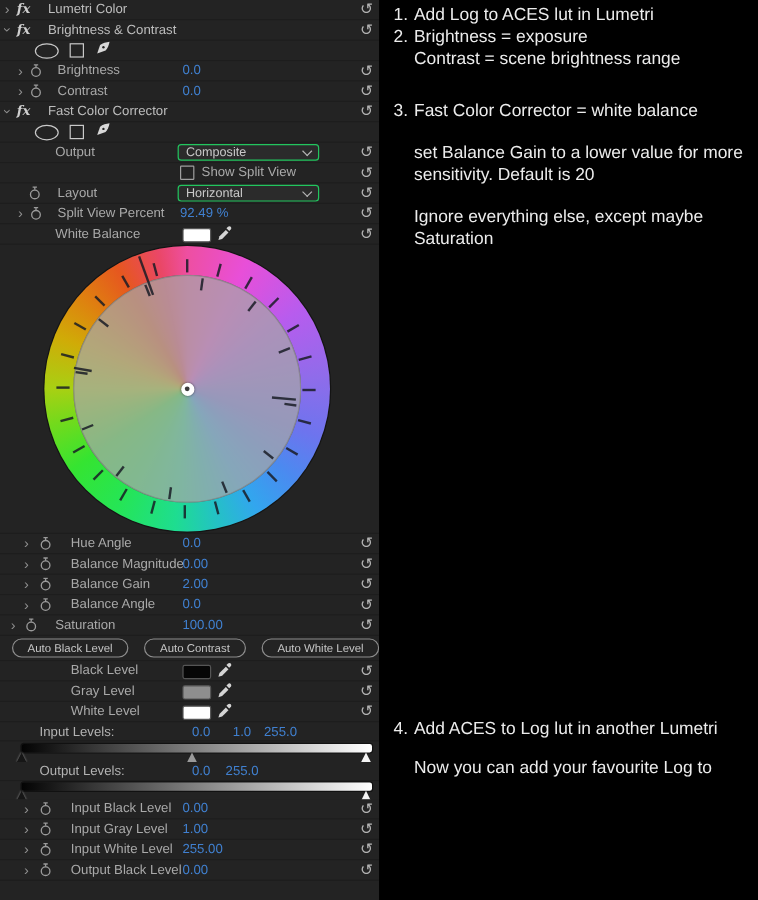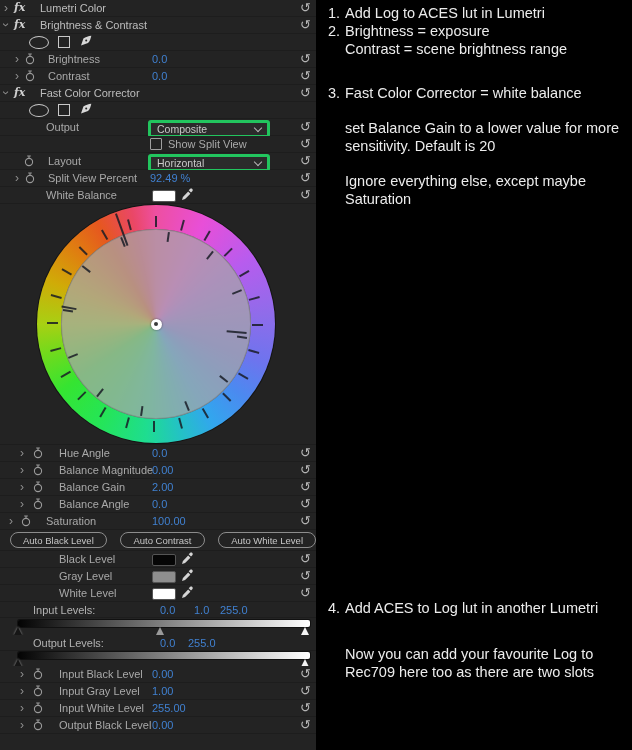--- a/index.html
+++ b/index.html
@@ -23,21 +23,21 @@
   .i-d>.chev{left:20px}.i-d>.watch{left:33px}.i-d>.lbl{left:48px}
   .i-s>.chev{left:9px}.i-s>.watch{left:21px}.i-s>.lbl{left:35px}
   .i-st>.lbl{left:35px}
 
   
   .masks{display:flex;align-items:center;gap:9px;padding-left:29px;}
   .m-ellipse{width:18px;height:11px;border:1.5px solid #c9c9c9;border-radius:50%;}
   .m-square{width:10px;height:10px;border:1.5px solid #c9c9c9;}
 
   
-  .dd{position:absolute;left:148px;top:1px;width:104px;height:12px;background:#2b2b2b;border:3px solid #22c55e;border-radius:3px;display:flex;align-items:center;padding:0 6px;}
+  .dd{position:absolute;left:148px;top:1px;width:104px;height:12px;background:#2b2b2b;border:1px solid #22c55e;border-radius:3px;display:flex;align-items:center;padding:0 6px;}
   .dd-val{font-size:10.5px;color:#c9c9c9;flex:1;line-height:12px;}
   .dd-caret{width:5px;height:5px;border-right:1.5px solid #b5b5b5;border-bottom:1.5px solid #b5b5b5;transform:rotate(45deg);margin-top:-3px;}
 
   
   .cb{position:absolute;left:150px;top:2px;width:10px;height:10px;border:1.5px solid #9f9f9f;border-radius:1px;background:#232323;}
   .cb-lbl{position:absolute;left:168px;top:0;color:#a9a9a9;}
 
   
   .swatch{position:absolute;left:152px;top:3px;width:22px;height:10px;border-radius:2px;border:1px solid #555;}
   .dropper{position:absolute;left:181px;top:1px;}
@@ -429,17 +429,16 @@
     <div class="nl">sensitivity. Default is 20</div>
   </div>
   <div class="note" style="top:172px">
     <div class="nl">Ignore everything else, except maybe</div>
     <div class="nl">Saturation</div>
   </div>
   <div class="note" style="top:599px">
     <span class="num">4.</span>
     <div class="nl">Add ACES to Log lut in another Lumetri</div>
   </div>
-  <div class="note" style="top:645px">
+  <div class="note" style="top:631px">
     <div class="nl">Now you can add your favourite Log to</div>
-    <div class="nl">Rec709 here too as there are two slots</div>
   </div>
 </div>
 
 </body></html>

